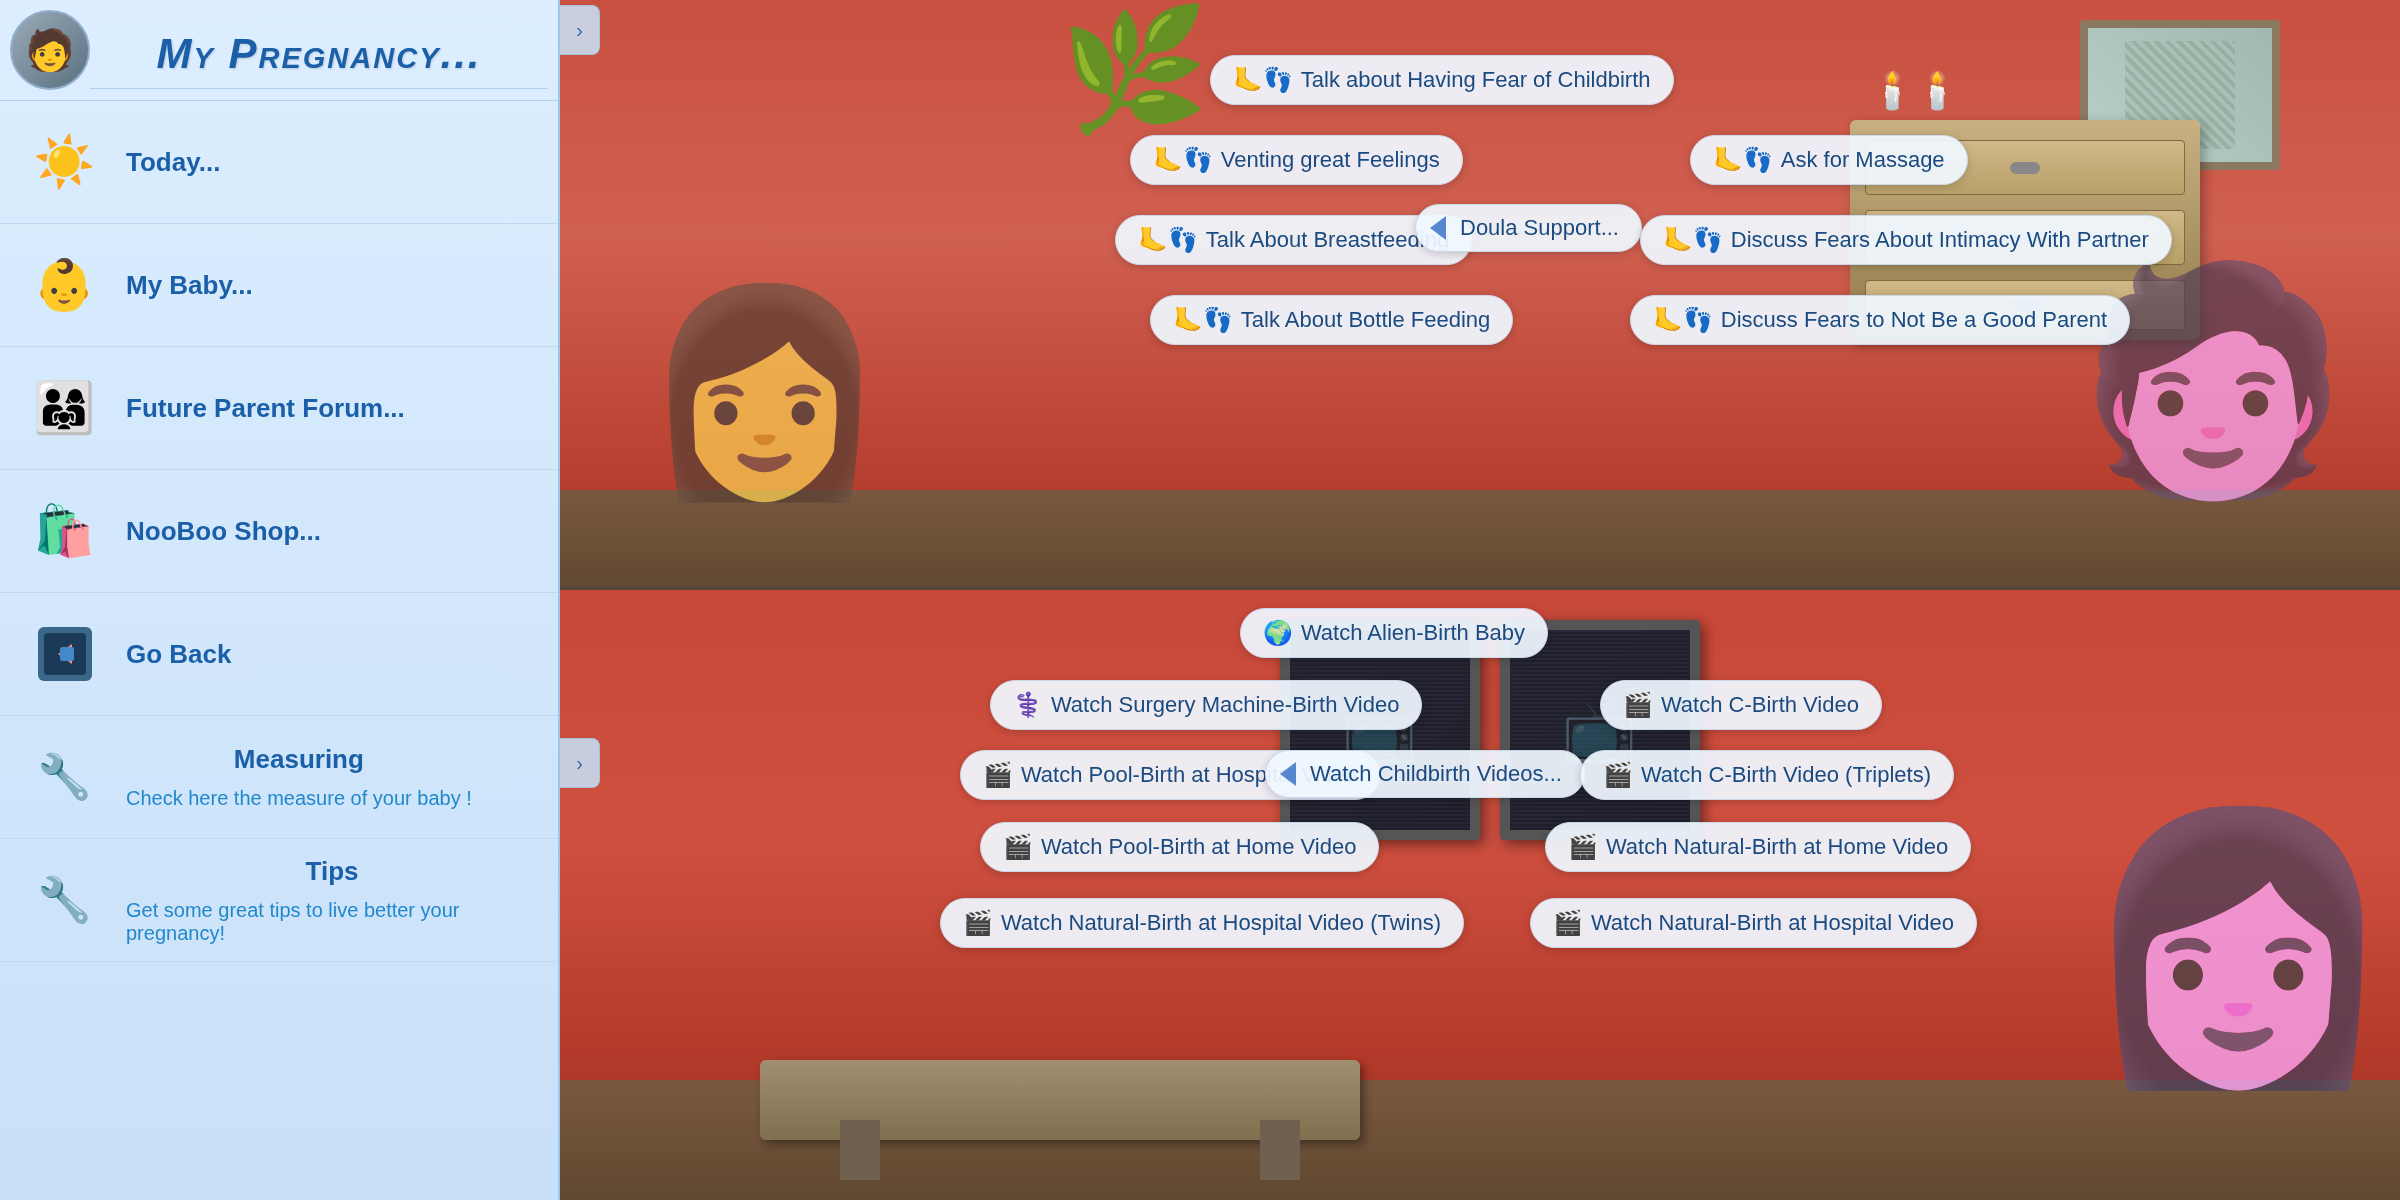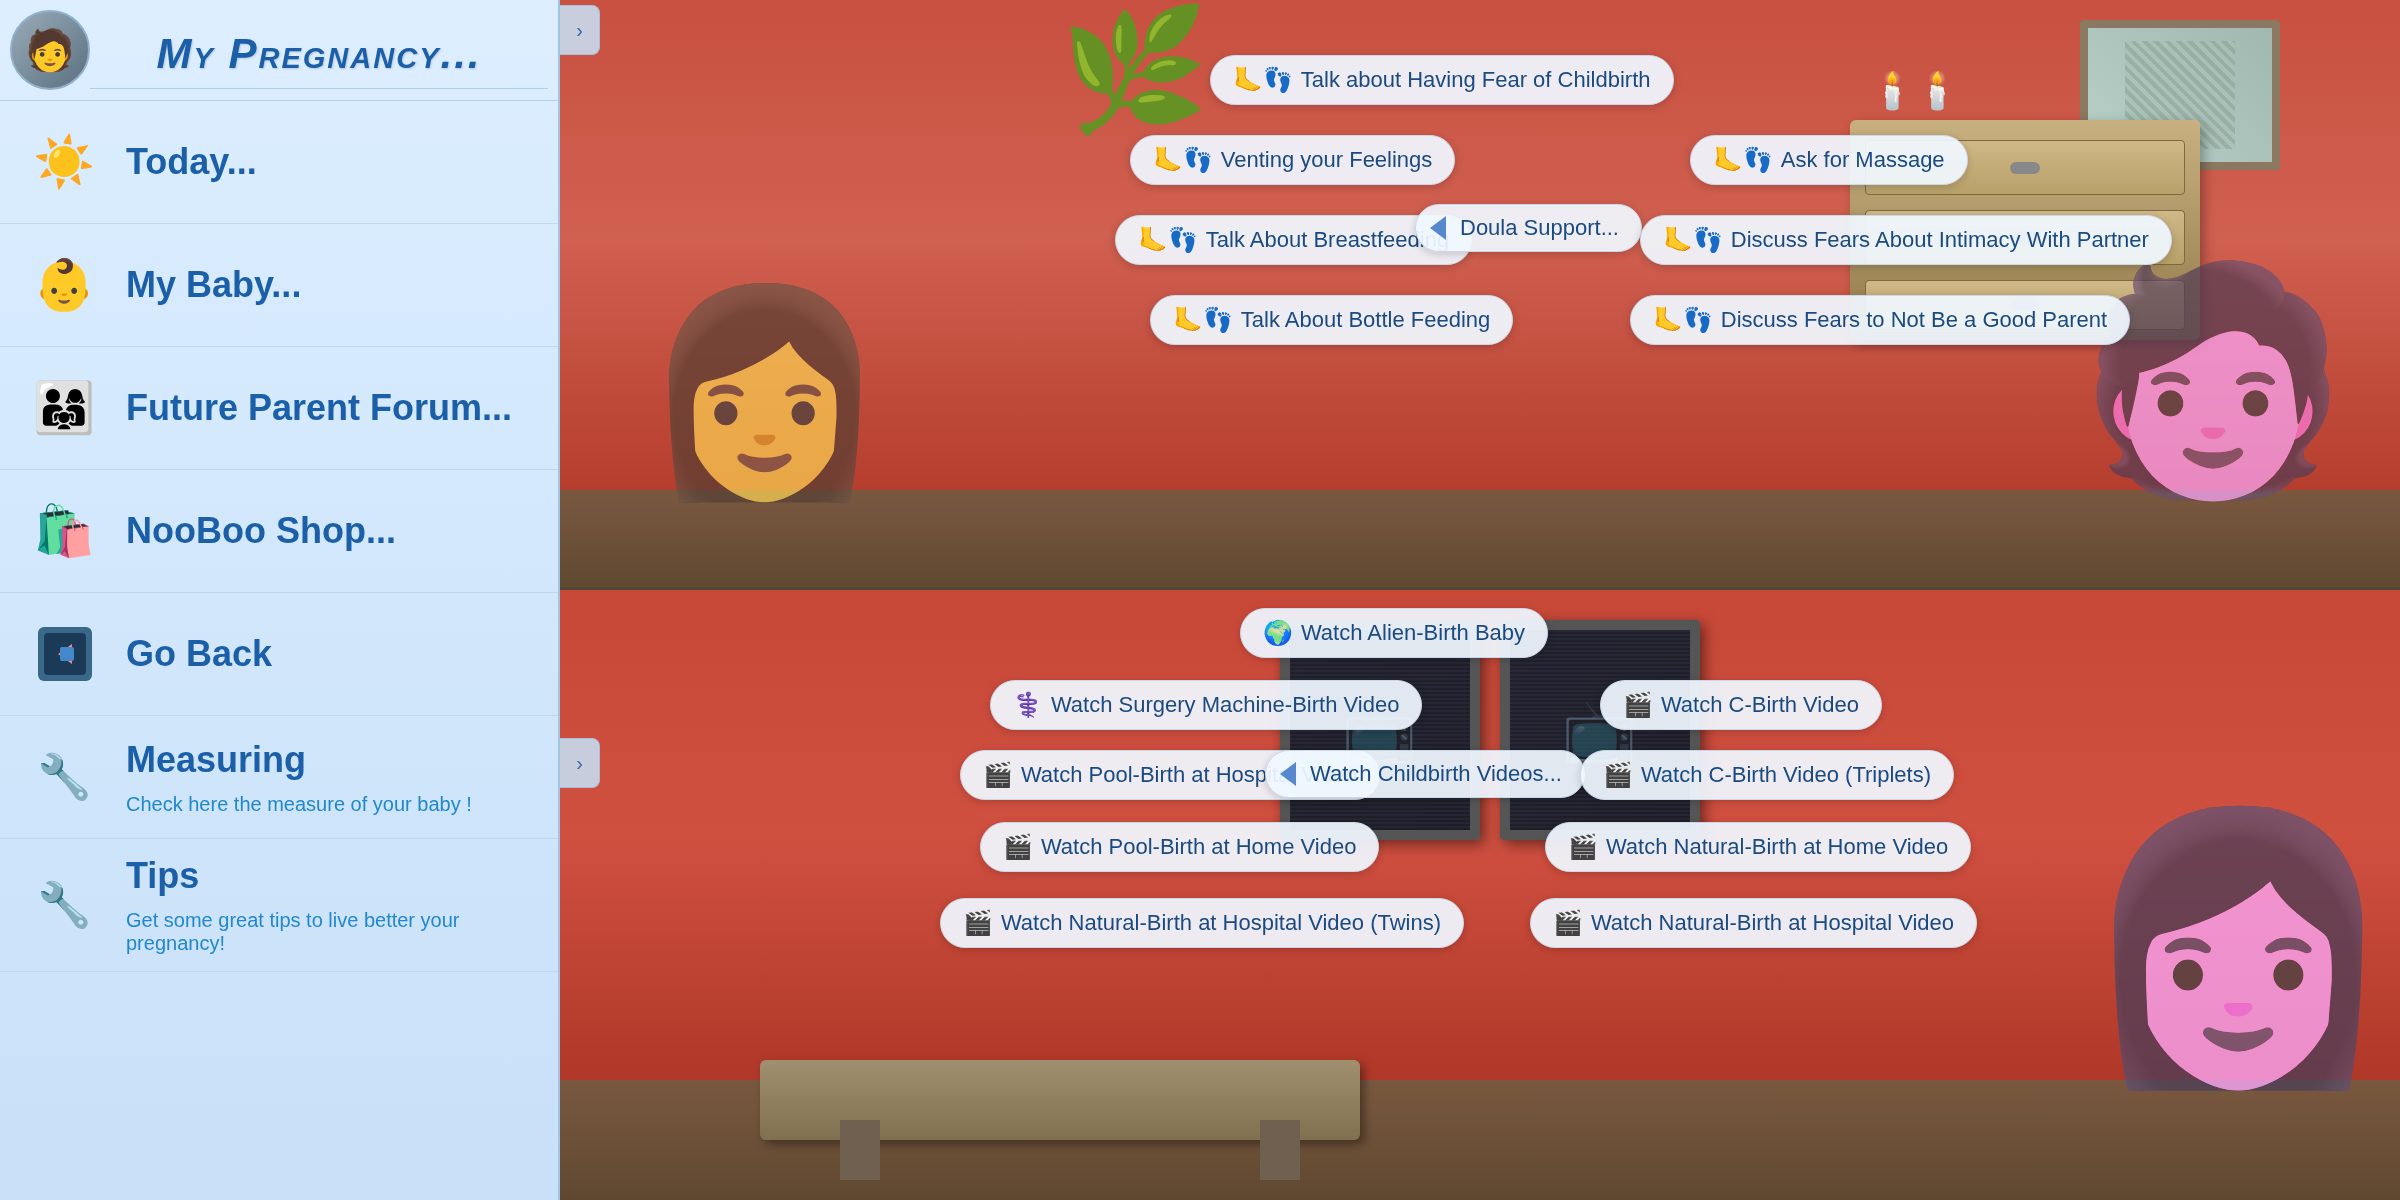--- a/index.html
+++ b/index.html
@@ -84,23 +84,24 @@
       font-size: 50px;
       margin-right: 16px;
     }
 
     .nav-text-wrap {
       display: flex;
       flex-direction: column;
     }
 
     .nav-label {
-      font-size: 36px;
+      font-size: 26px;
       font-weight: bold;
       color: #1a5fa8;
+      text-align: center;
     }
 
     .nav-sublabel {
       font-size: 20px;
       color: #2288cc;
       margin-top: 12px;
     }
 
     
     .main {
@@ -293,21 +294,21 @@
 
     <div style="position:absolute; top:5px; left:0; width:40px; height:50px; background: rgba(200,220,240,0.9); border-radius:0 8px 8px 0; display:flex; align-items:center; justify-content:center; cursor:pointer; font-size:20px; color:#3366aa; border: 1px solid #aac0d8; border-left:none;">›</div>
 
     <div class="action-bubble" style="top: 55px; left: 650px;">
       <span class="bubble-icon">🦶👣</span>
       <span class="bubble-text">Talk about Having Fear of Childbirth</span>
     </div>
 
     <div class="action-bubble" style="top: 135px; left: 570px;">
       <span class="bubble-icon">🦶👣</span>
-      <span class="bubble-text">Venting your Feelings</span>
+      <span class="bubble-text">Venting great Feelings</span>
     </div>
 
     <div class="action-bubble" style="top: 135px; left: 1130px;">
       <span class="bubble-icon">🦶👣</span>
       <span class="bubble-text">Ask for Massage</span>
     </div>
 
     <div class="action-bubble" style="top: 215px; left: 555px;">
       <span class="bubble-icon">🦶👣</span>
       <span class="bubble-text">Talk About Breastfeeding</span>

